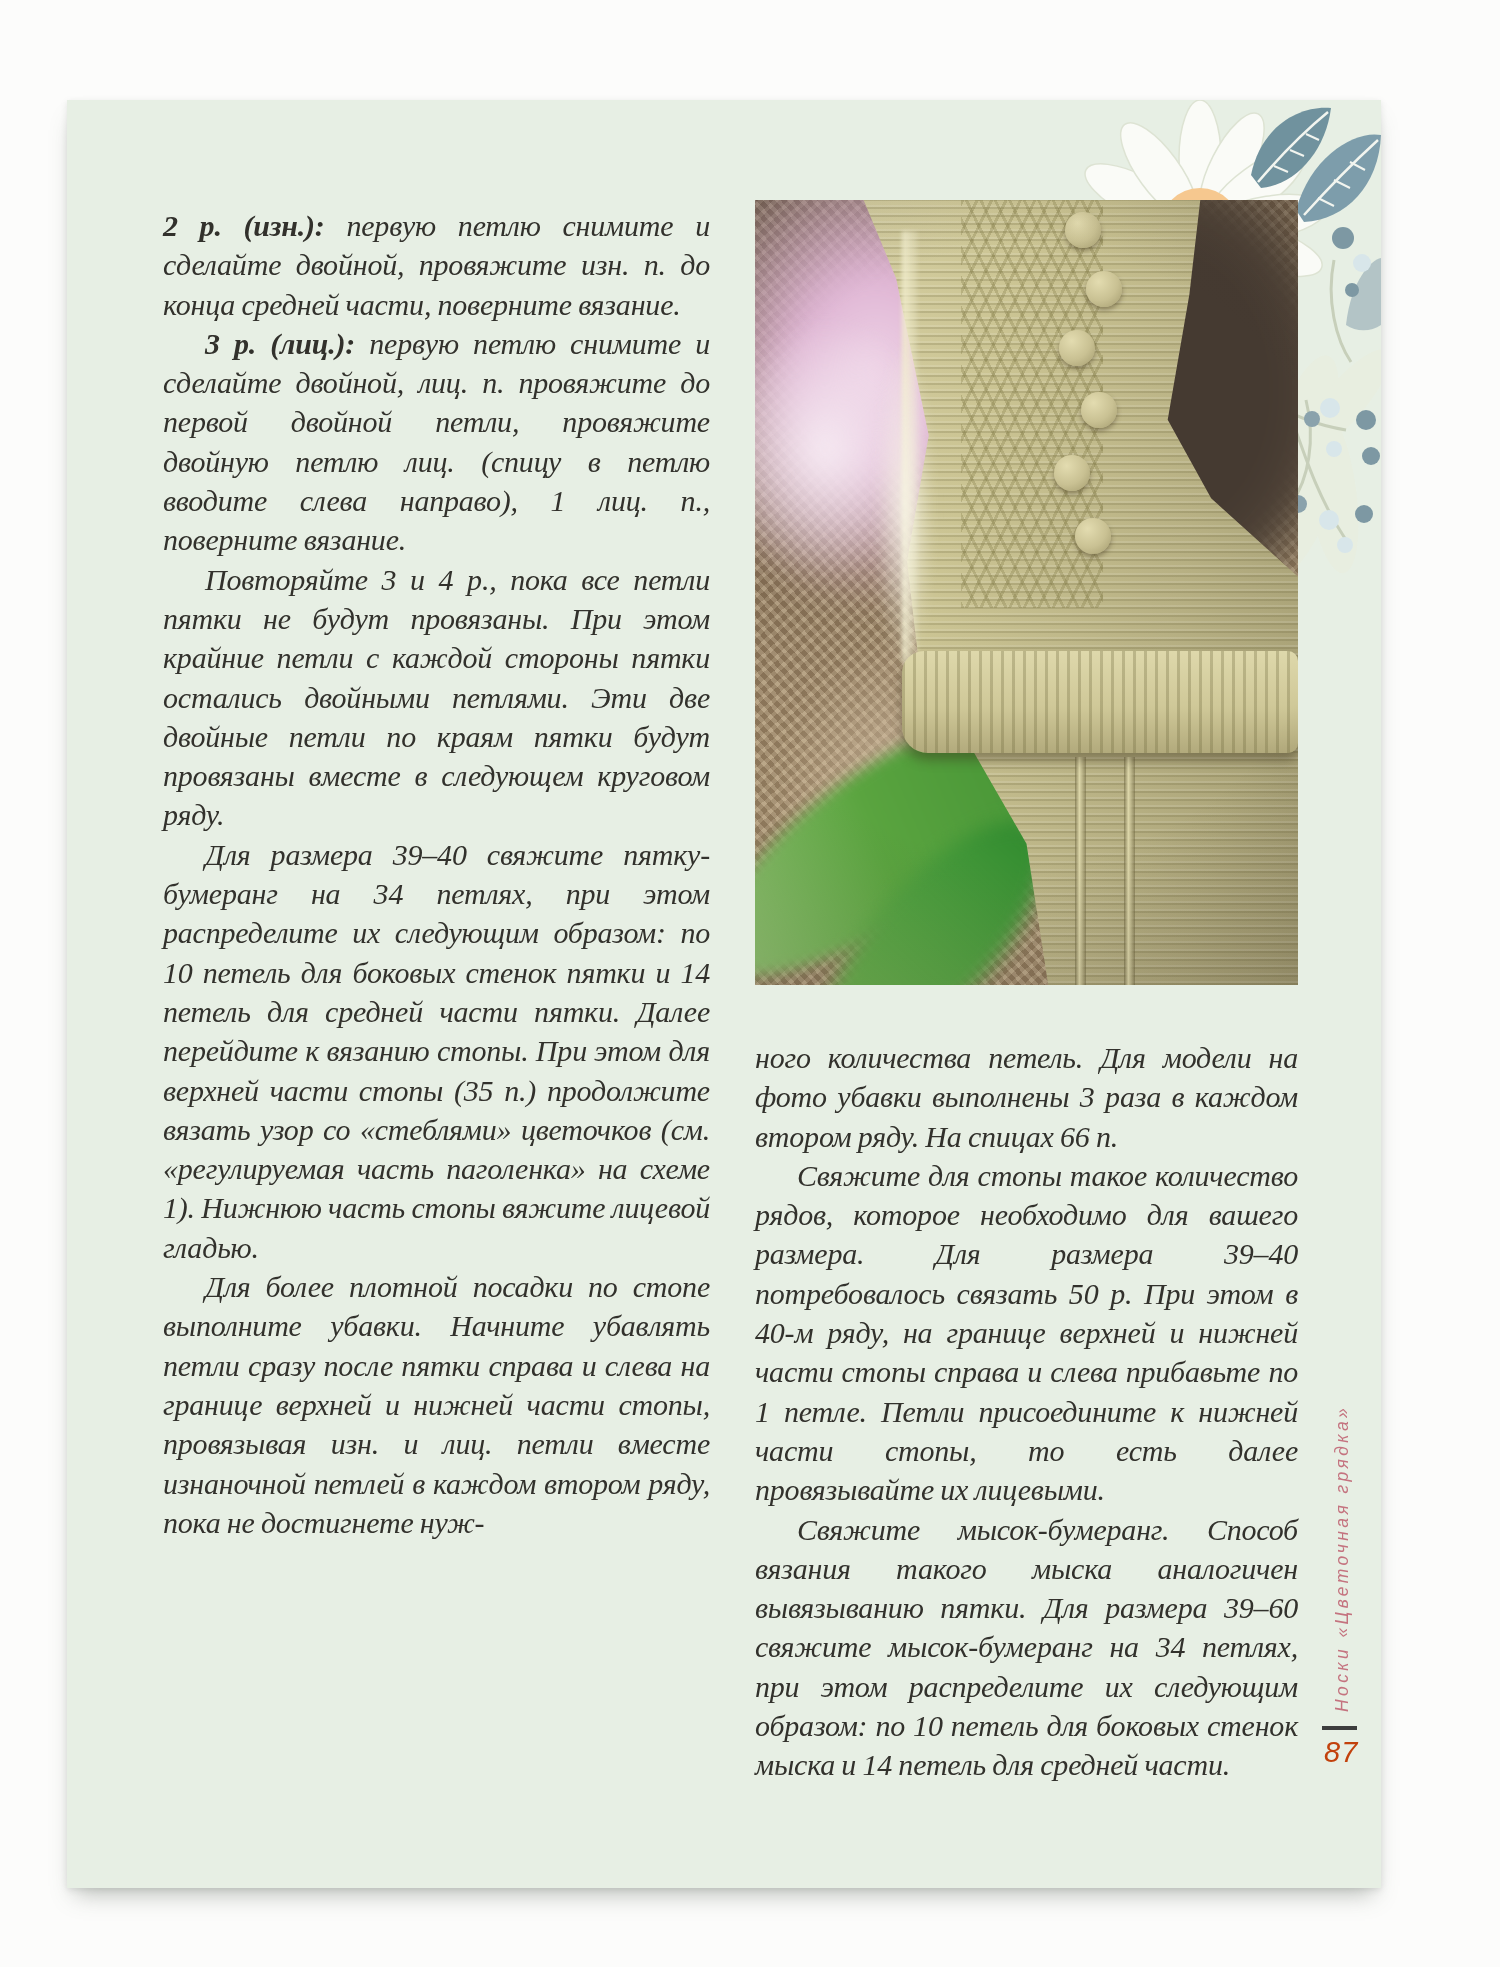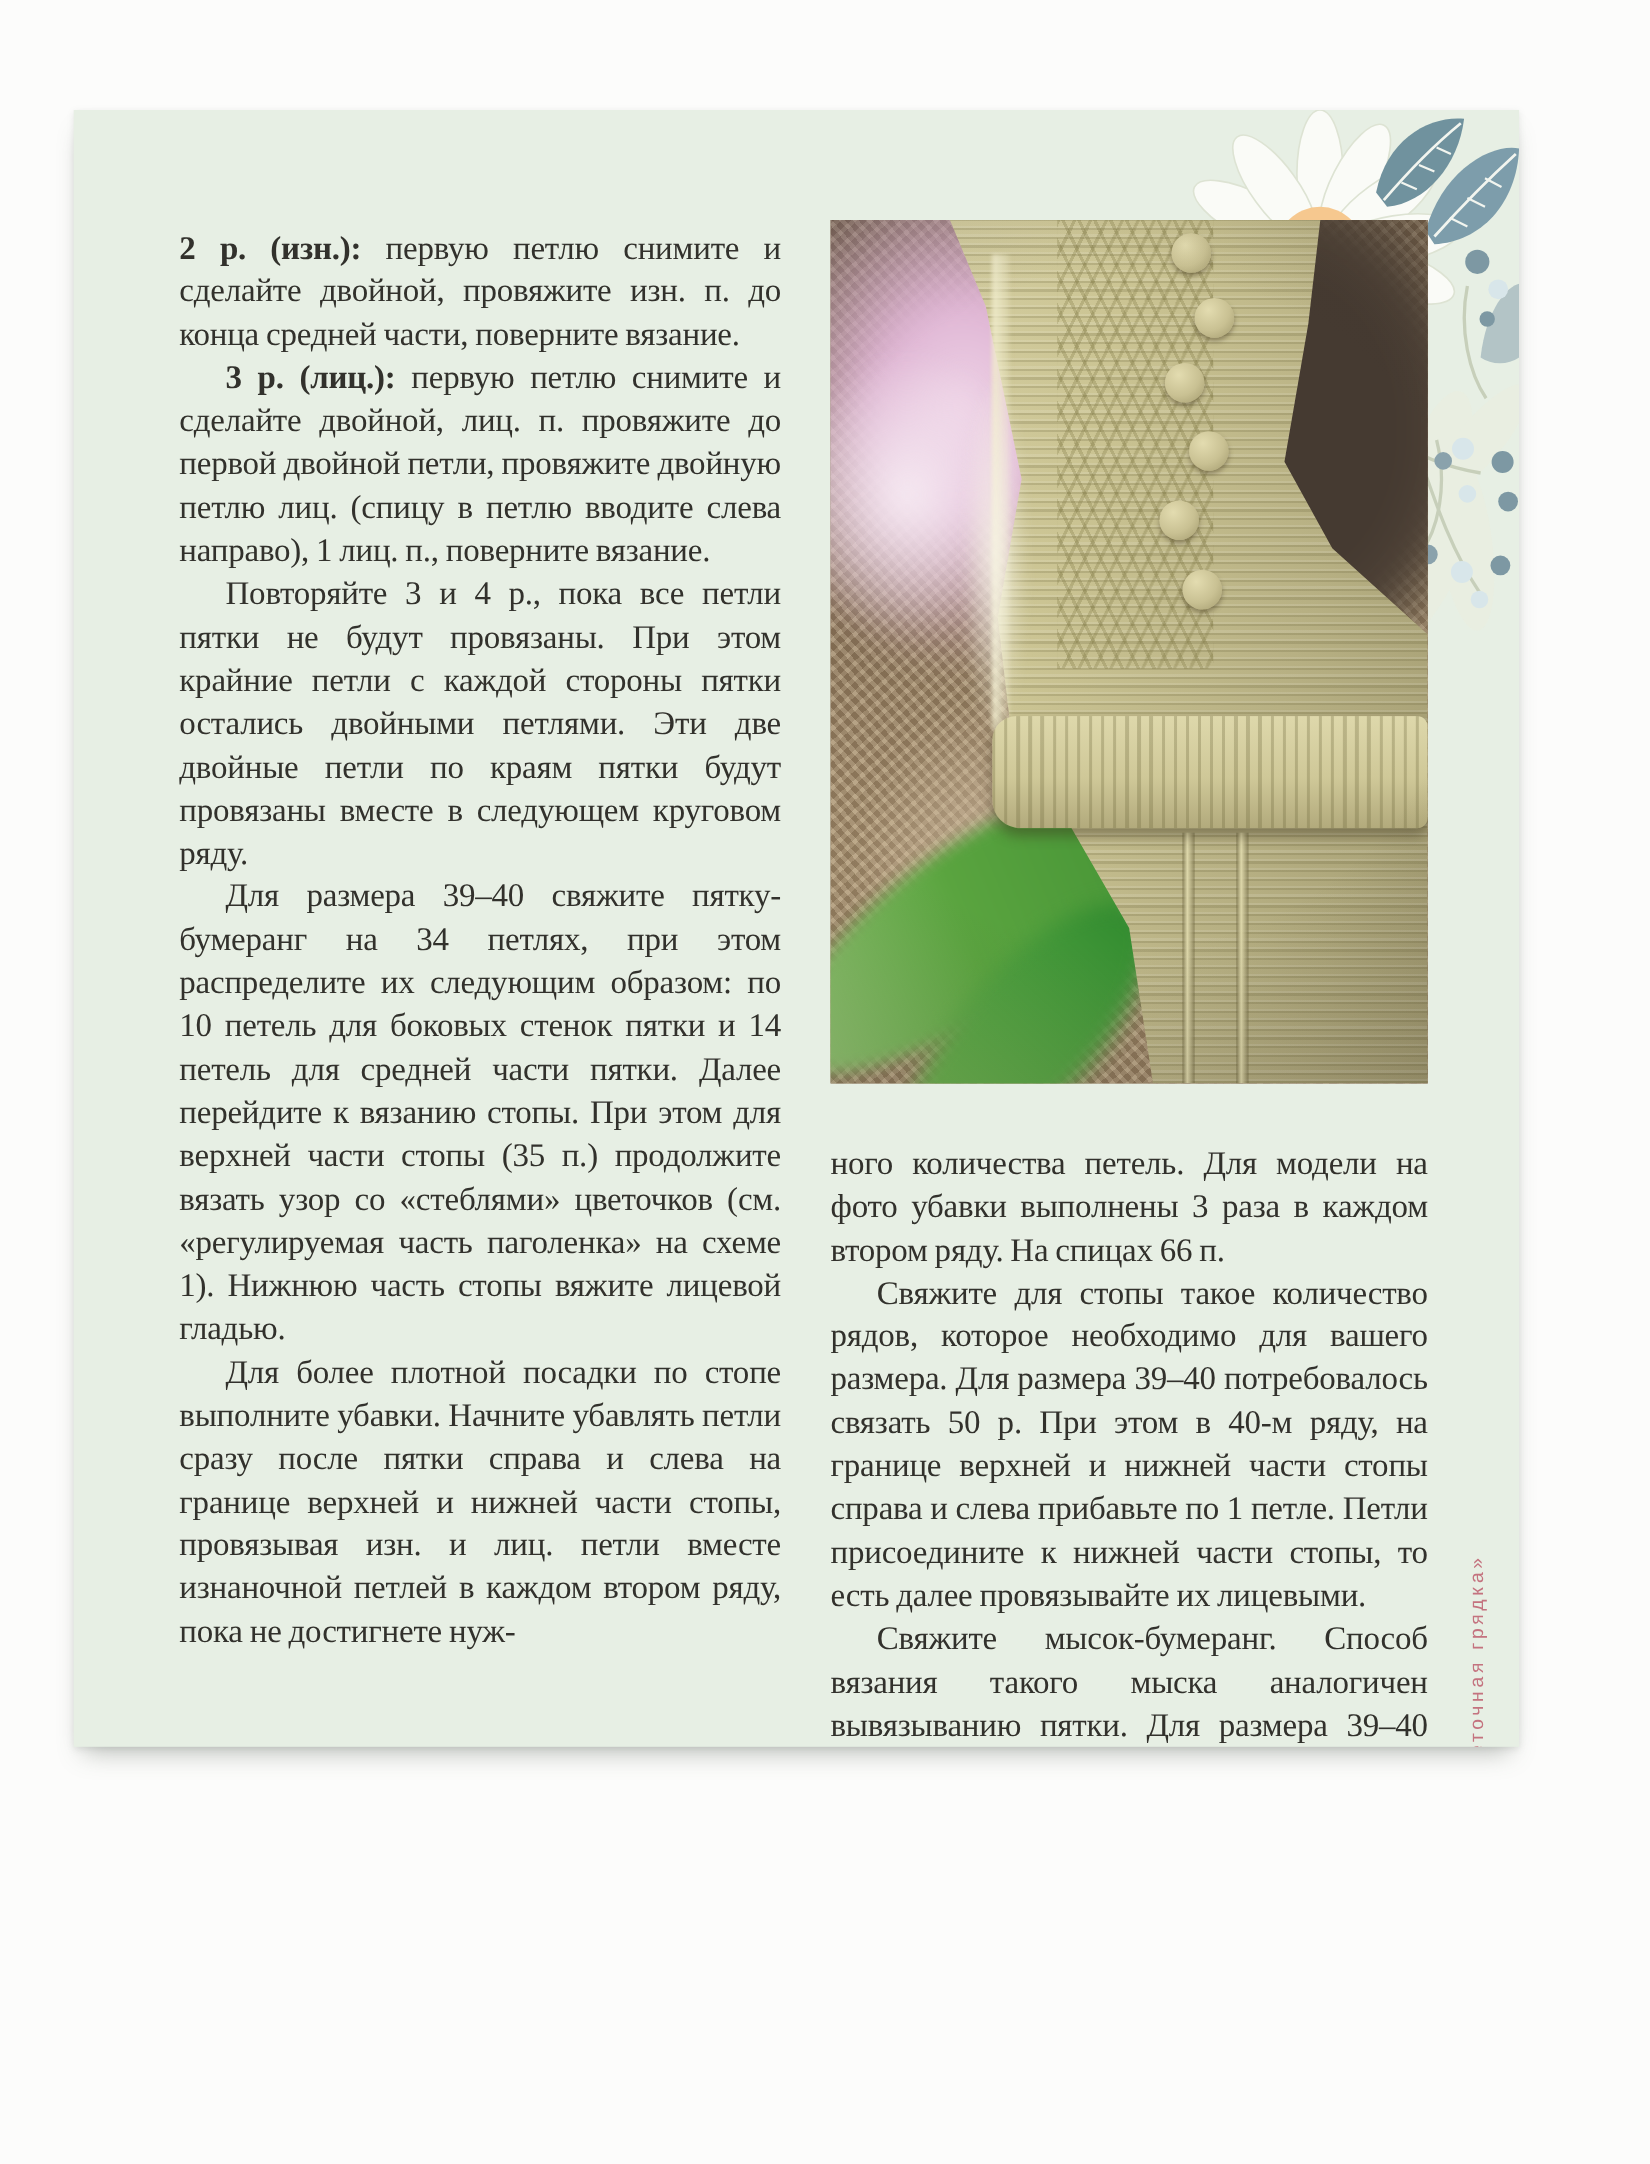--- a/index.html
+++ b/index.html
@@ -3,24 +3,25 @@
 <meta charset="utf-8">
 <style>
   html,body{margin:0;padding:0;}
   body{
     width:1500px;height:1967px;position:relative;
     background:#fcfcfb;
     font-family:"Liberation Serif","DejaVu Serif",serif;
     overflow:hidden;
   }
   .page{
-    position:absolute;left:67px;top:100px;width:1314px;height:1488px;
+    position:absolute;left:67px;top:100px;width:1314px;height:1788px;
     background:#e7efe4;
     box-shadow:0 14px 22px -8px rgba(90,100,90,.40), 0 2px 6px rgba(120,130,120,.18);
     overflow:hidden;
+    font-style:italic;
   }
   
   .col{
     position:absolute;z-index:3;
     font-size:30px;line-height:39.3px;color:#32312c;
     text-align:justify;letter-spacing:-0.2px;word-spacing:-1px;
   }
   .col p{margin:0;}
   .col p.indent{text-indent:42px;}
   .col b{font-weight:bold;}
@@ -229,20 +230,20 @@
   <div class="col col-left">
       <p><b>2 р. (изн.):</b> первую петлю снимите и сделайте двойной, провяжите изн. п. до конца средней части, поверните вязание.</p>
       <p class="indent"><b>3 р. (лиц.):</b> первую петлю снимите и сделайте двойной, лиц. п. провяжите до первой двойной петли, провяжите двойную петлю лиц. (спицу в петлю вводите слева направо), 1 лиц. п., поверните вязание.</p>
       <p class="indent">Повторяйте 3 и 4 р., пока все петли пятки не будут провязаны. При этом крайние петли с каждой стороны пятки остались двойными петлями. Эти две двойные петли по краям пятки будут провязаны вместе в следующем круговом ряду.</p>
       <p class="indent">Для размера 39–40 свяжите пятку-бумеранг на 34 петлях, при этом распределите их следующим образом: по 10 петель для боковых стенок пятки и 14 петель для средней части пятки. Далее перейдите к вязанию стопы. При этом для верхней части стопы (35 п.) продолжите вязать узор со «стеблями» цветочков (см. «регулируемая часть паголенка» на схеме 1). Нижнюю часть стопы вяжите лицевой гладью.</p>
       <p class="indent">Для более плотной посадки по стопе выполните убавки. Начните убавлять петли сразу после пятки справа и слева на границе верхней и нижней части стопы, провязывая изн. и лиц. петли вместе изнаночной петлей в каждом втором ряду, пока не достигнете нуж-</p>
     </div>
   <div class="col col-right">
       <p>ного количества петель. Для модели на фото убавки выполнены 3 раза в каждом втором ряду. На спицах 66 п.</p>
       <p class="indent">Свяжите для стопы такое количество рядов, которое необходимо для вашего размера. Для размера 39–40 потребовалось связать 50 р. При этом в 40-м ряду, на границе верхней и нижней части стопы справа и слева прибавьте по 1 петле. Петли присоедините к нижней части стопы, то есть далее провязывайте их лицевыми.</p>
-      <p class="indent">Свяжите мысок-бумеранг. Способ вязания такого мыска аналогичен вывязыванию пятки. Для размера 39–40 свяжите мысок-бумеранг на 19 петлях, при этом распределите их следующим образом: по 10 петель для боковых стенок мыска и 14 петель для средней части.</p>
+      <p class="indent">Свяжите мысок-бумеранг. Способ вязания такого мыска аналогичен вывязыванию пятки. Для размера 39–60 свяжите мысок-бумеранг на 34 петлях, при этом распределите их следующим образом: по 10 петель для боковых стенок мыска и 14 петель для средней части.</p>
     </div>
 
   <div class="side-title">Носки «Цветочная грядка»</div>
   <div class="side-dash"></div>
   <div class="side-pagenum">87</div>
 
 </div>
 
 </body></html>

